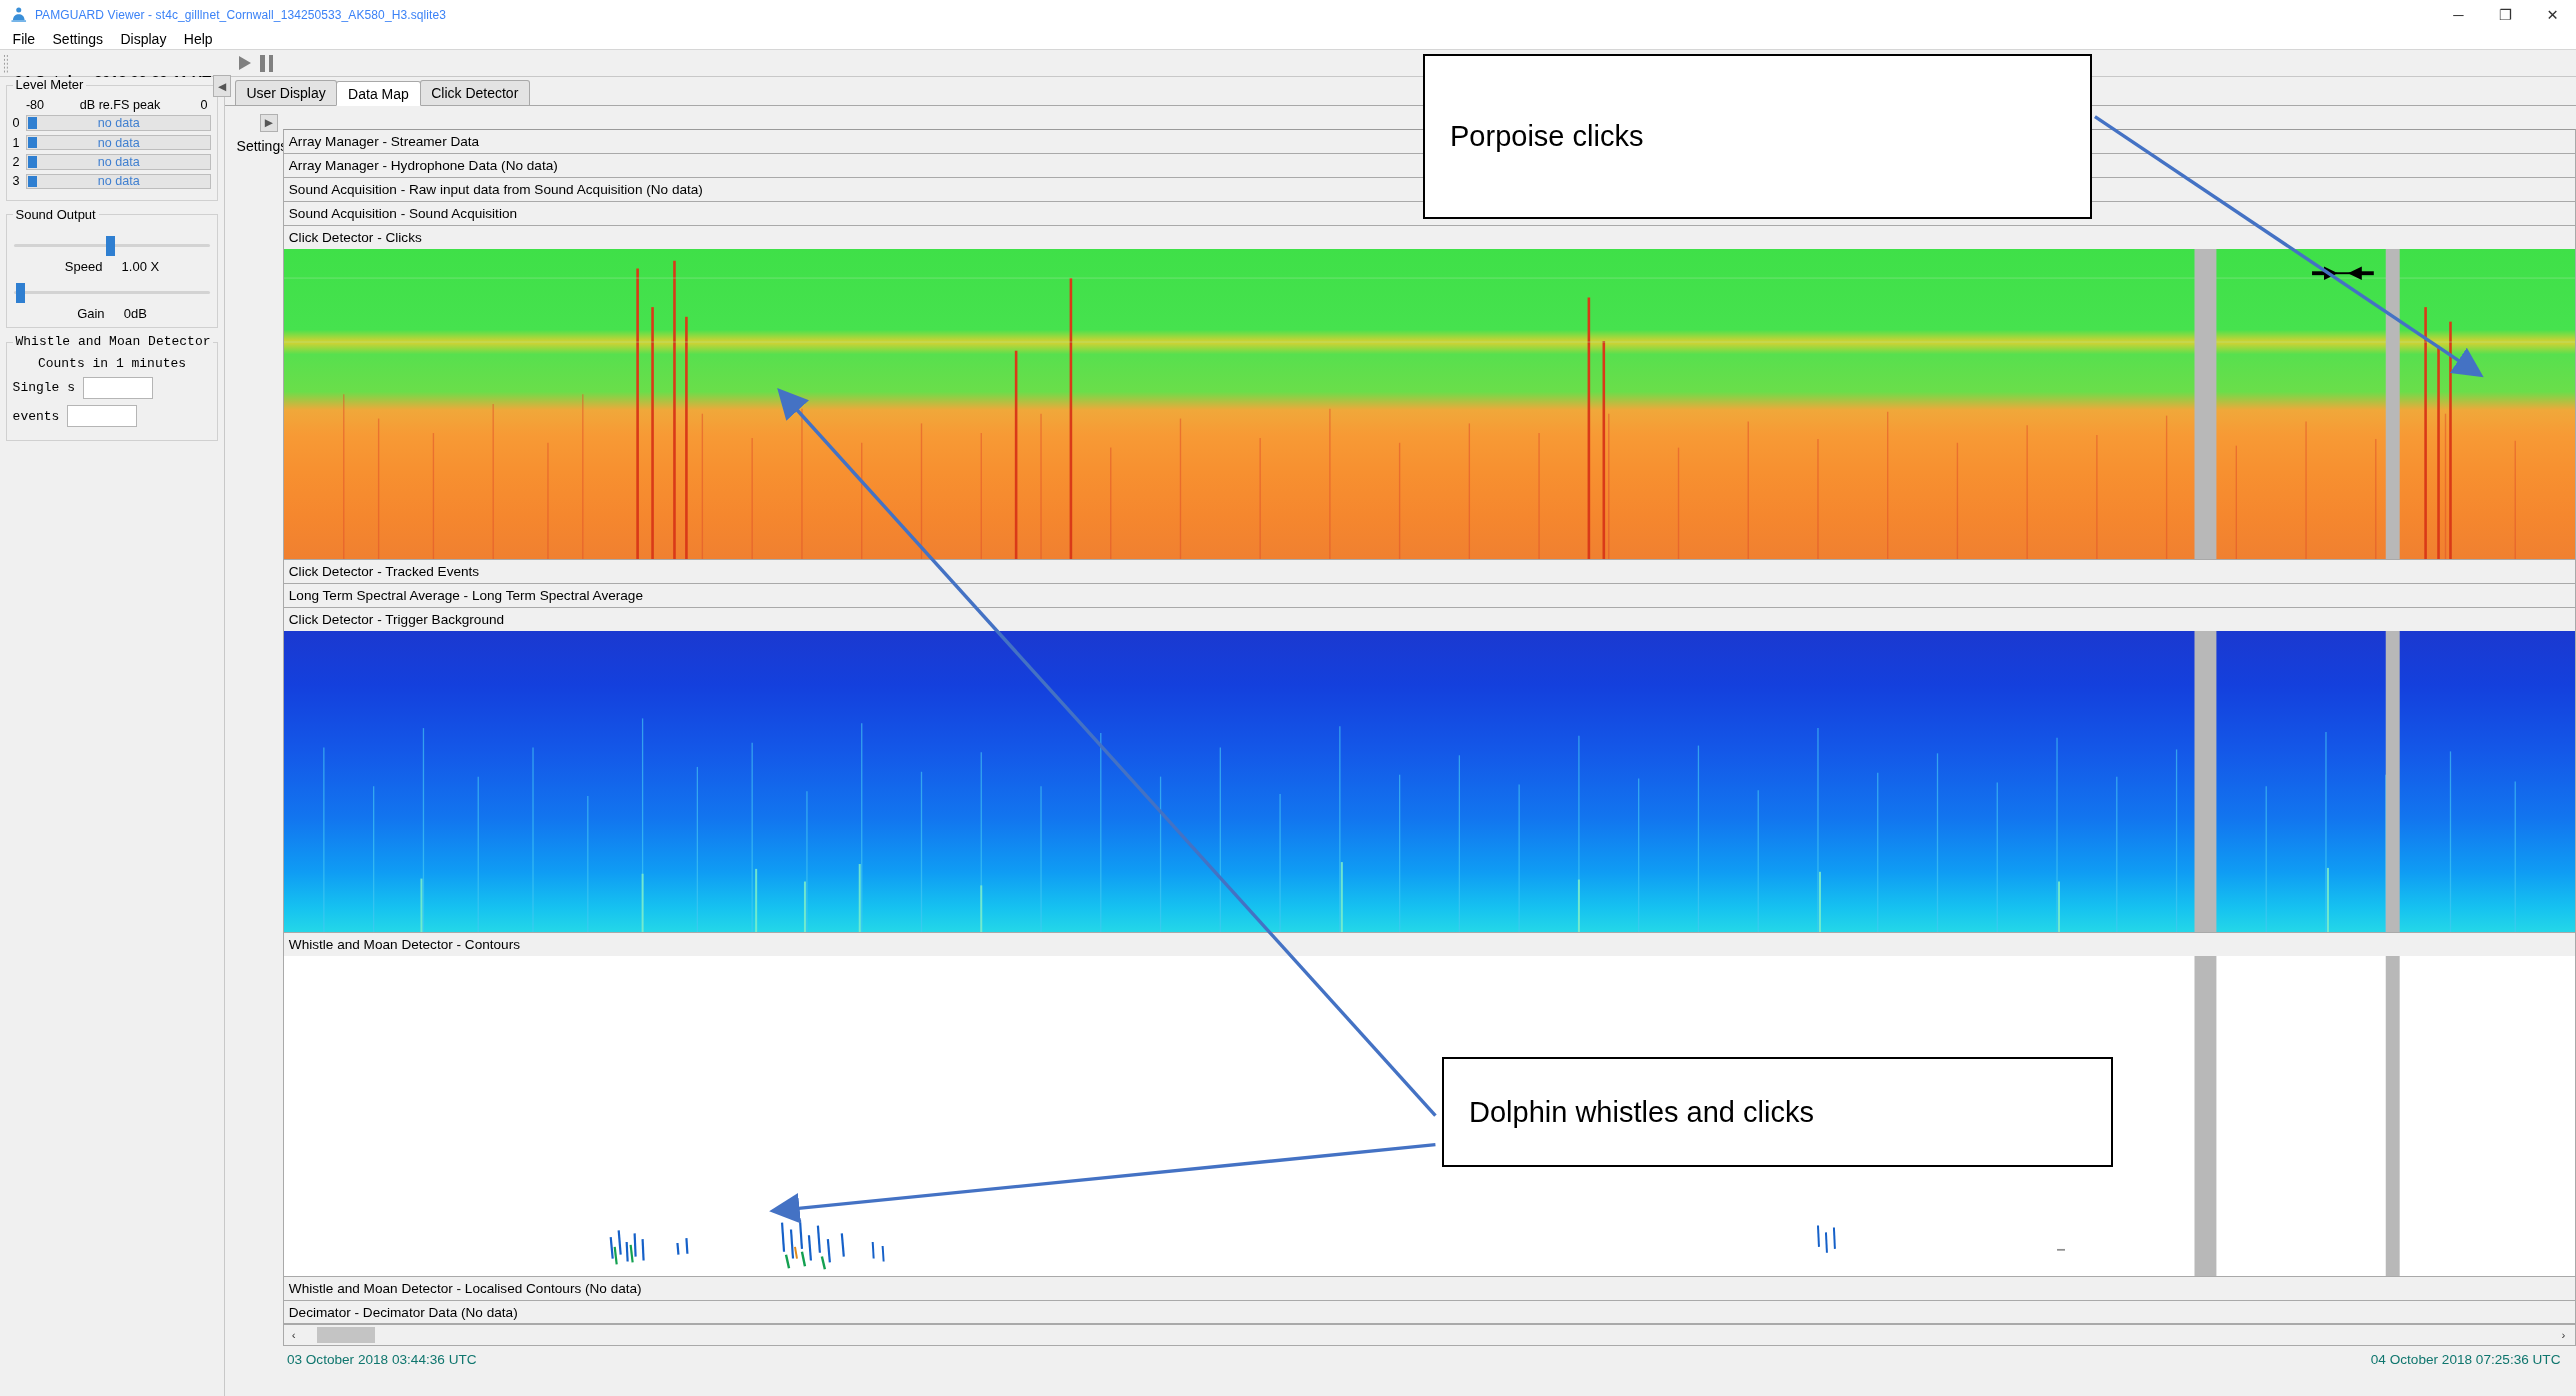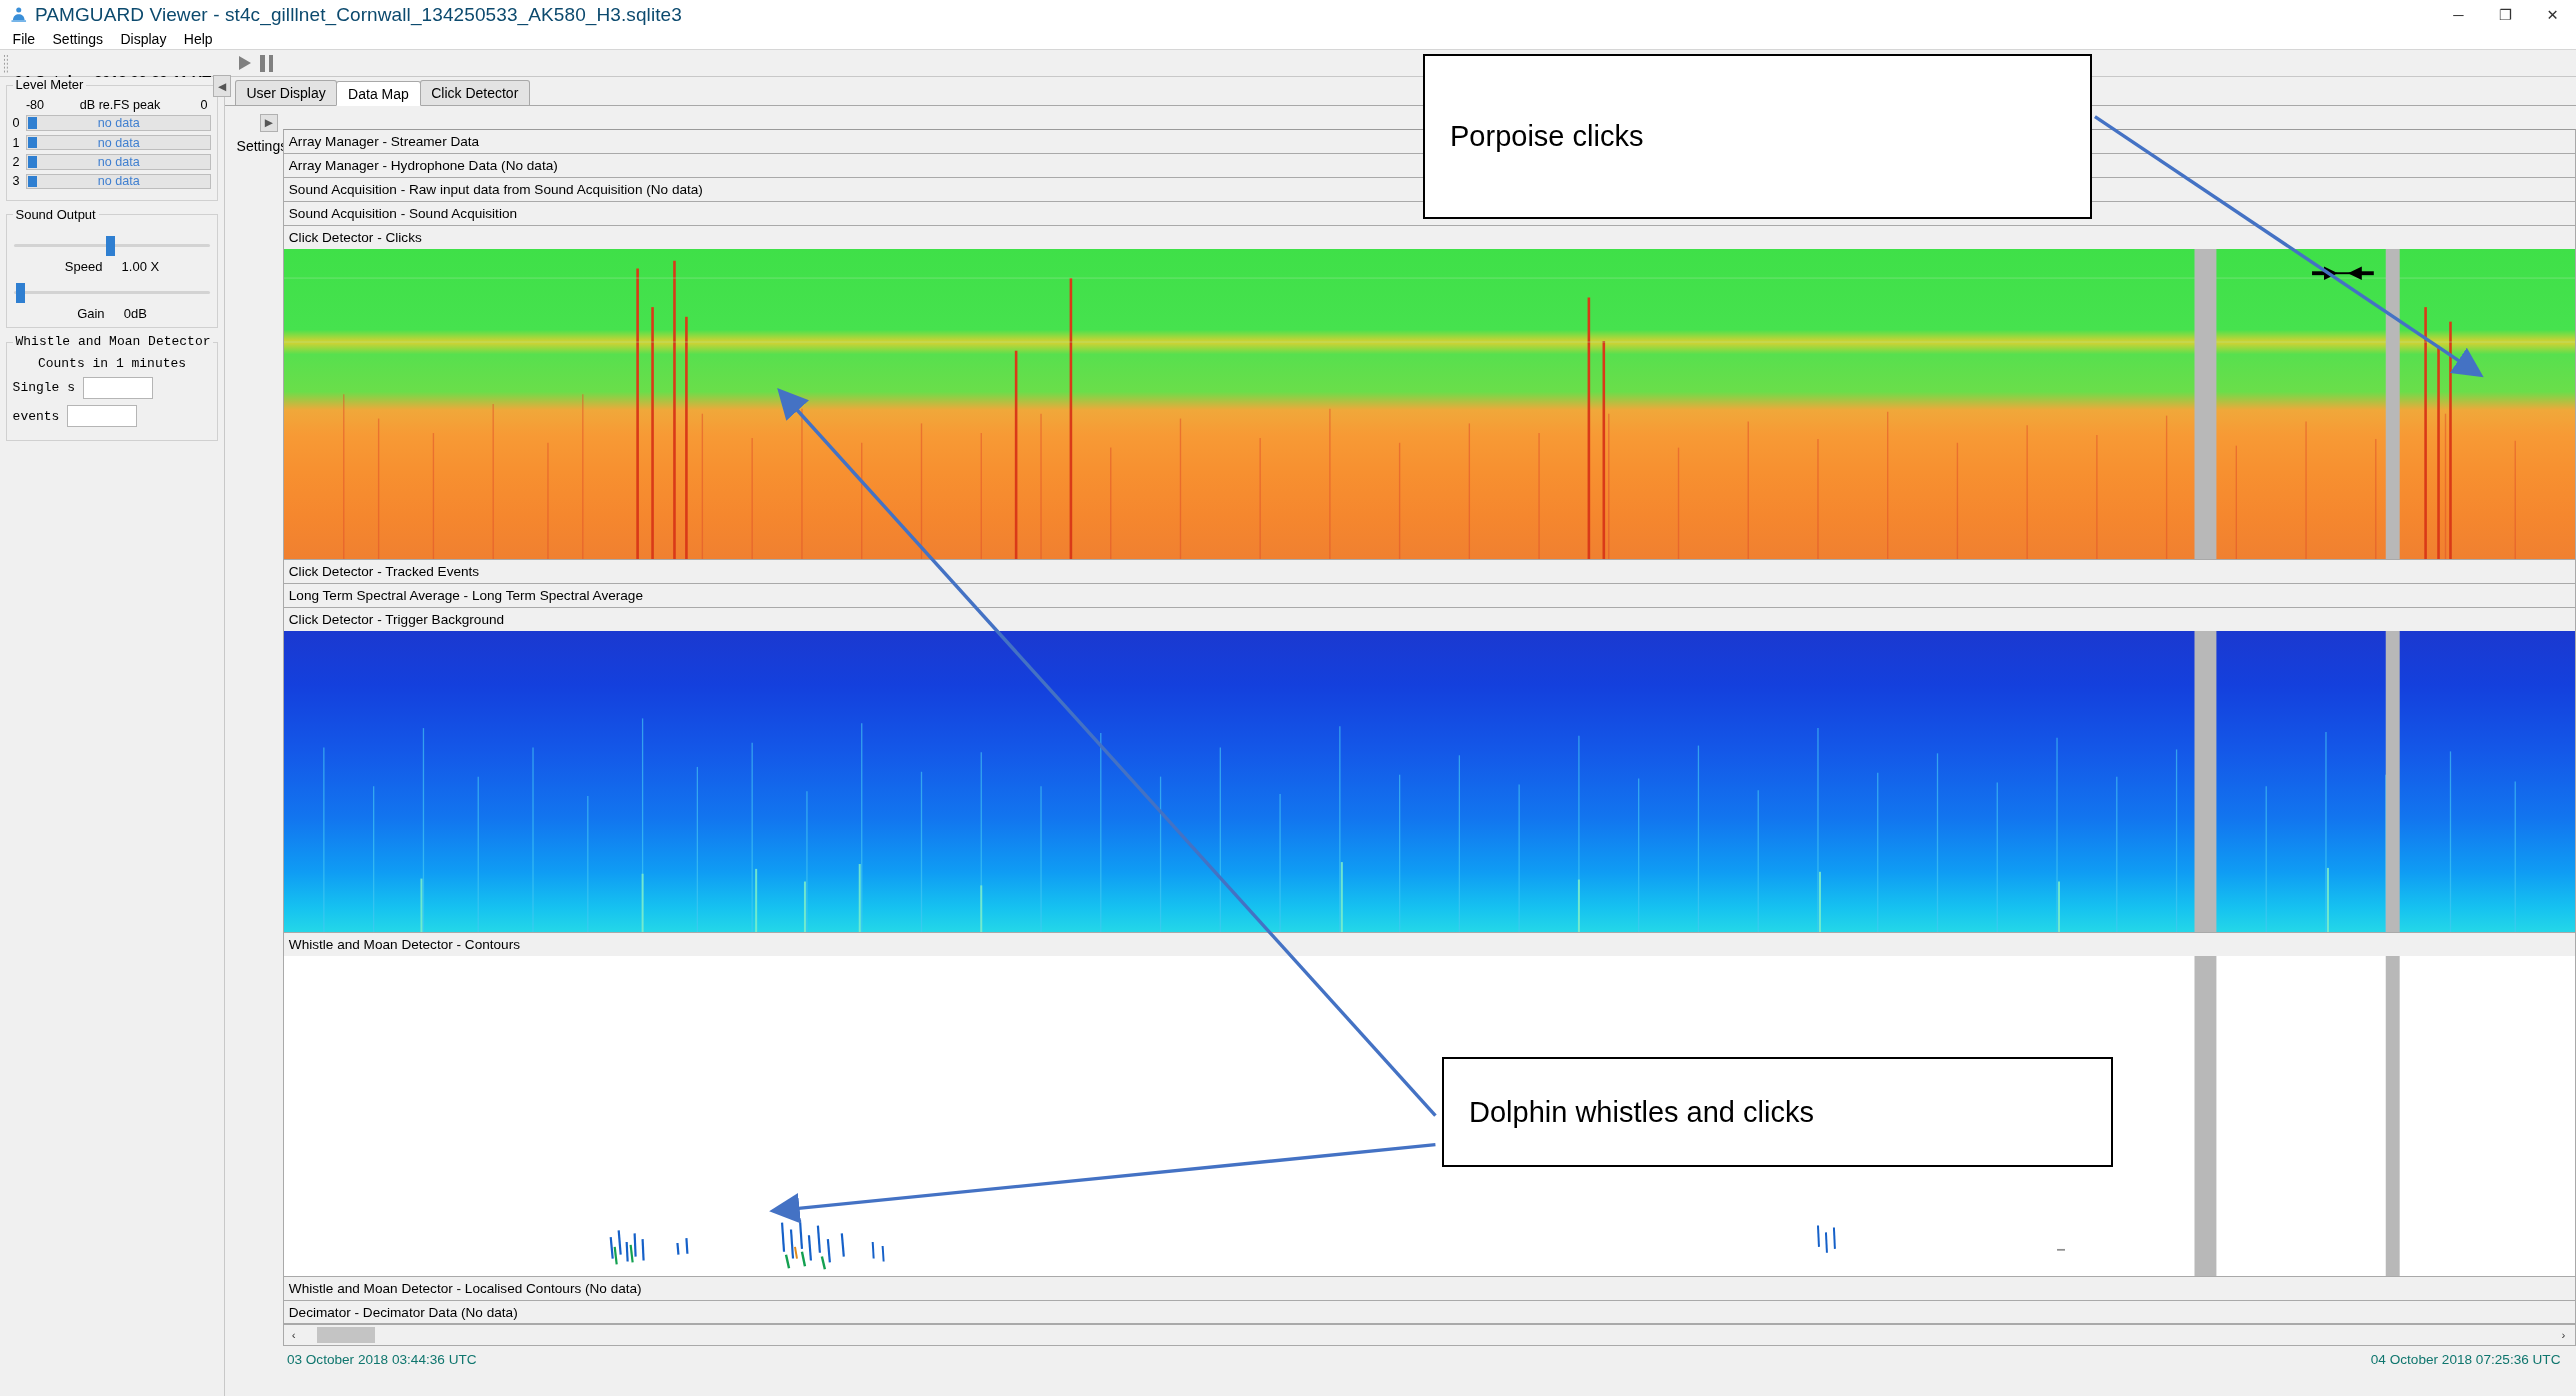--- a/index.html
+++ b/index.html
@@ -15,21 +15,21 @@
   
   .titlebar {
     height:29px; background:#ffffff;
     display:flex; align-items:center;
     position:relative;
   }
   .app-icon {
     width:21.3px; height:21.3px; margin-left:7.8px; margin-right:5.8px;
     display:flex; align-items:center; justify-content:center;
   }
-  .title-text { font-size:19px; color:#0c4a6e; letter-spacing:0.1px; }
+  .title-text { font-size:12px; color:#3b82f6; letter-spacing:0.1px; }
   .win-buttons { position:absolute; right:0; top:0; height:29px; display:flex; }
   .win-btn {
     width:47px; height:29px; display:flex; align-items:center; justify-content:center;
     font-size:14.5px; color:#333;
   }
 
   
   .menubar {
     height:21.3px; display:flex; align-items:center;
     padding-left:3.9px; background:#ffffff;

